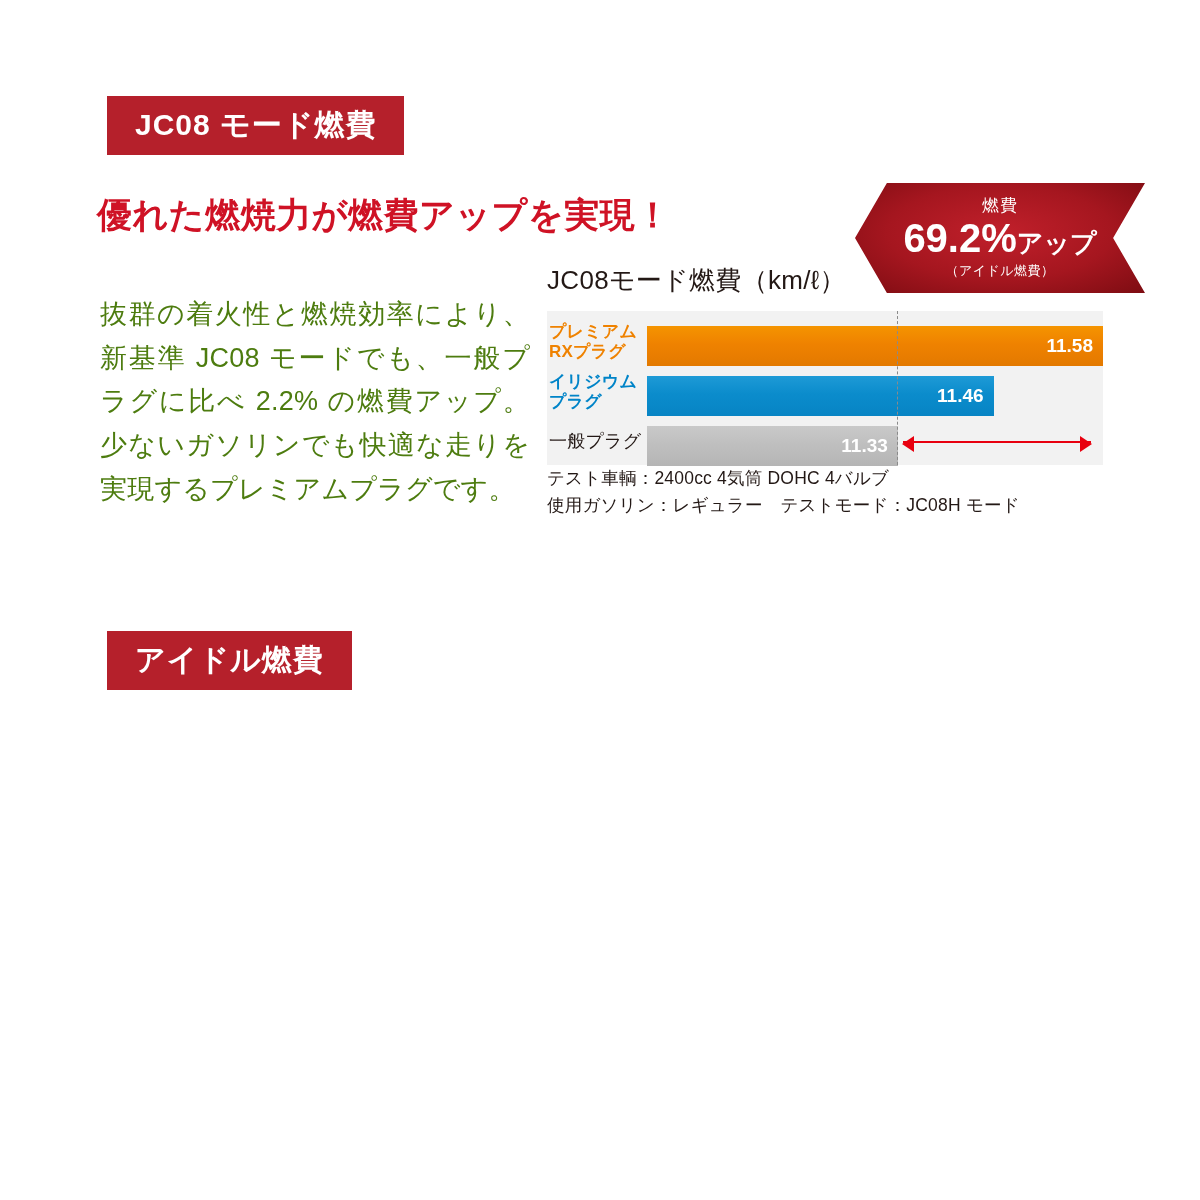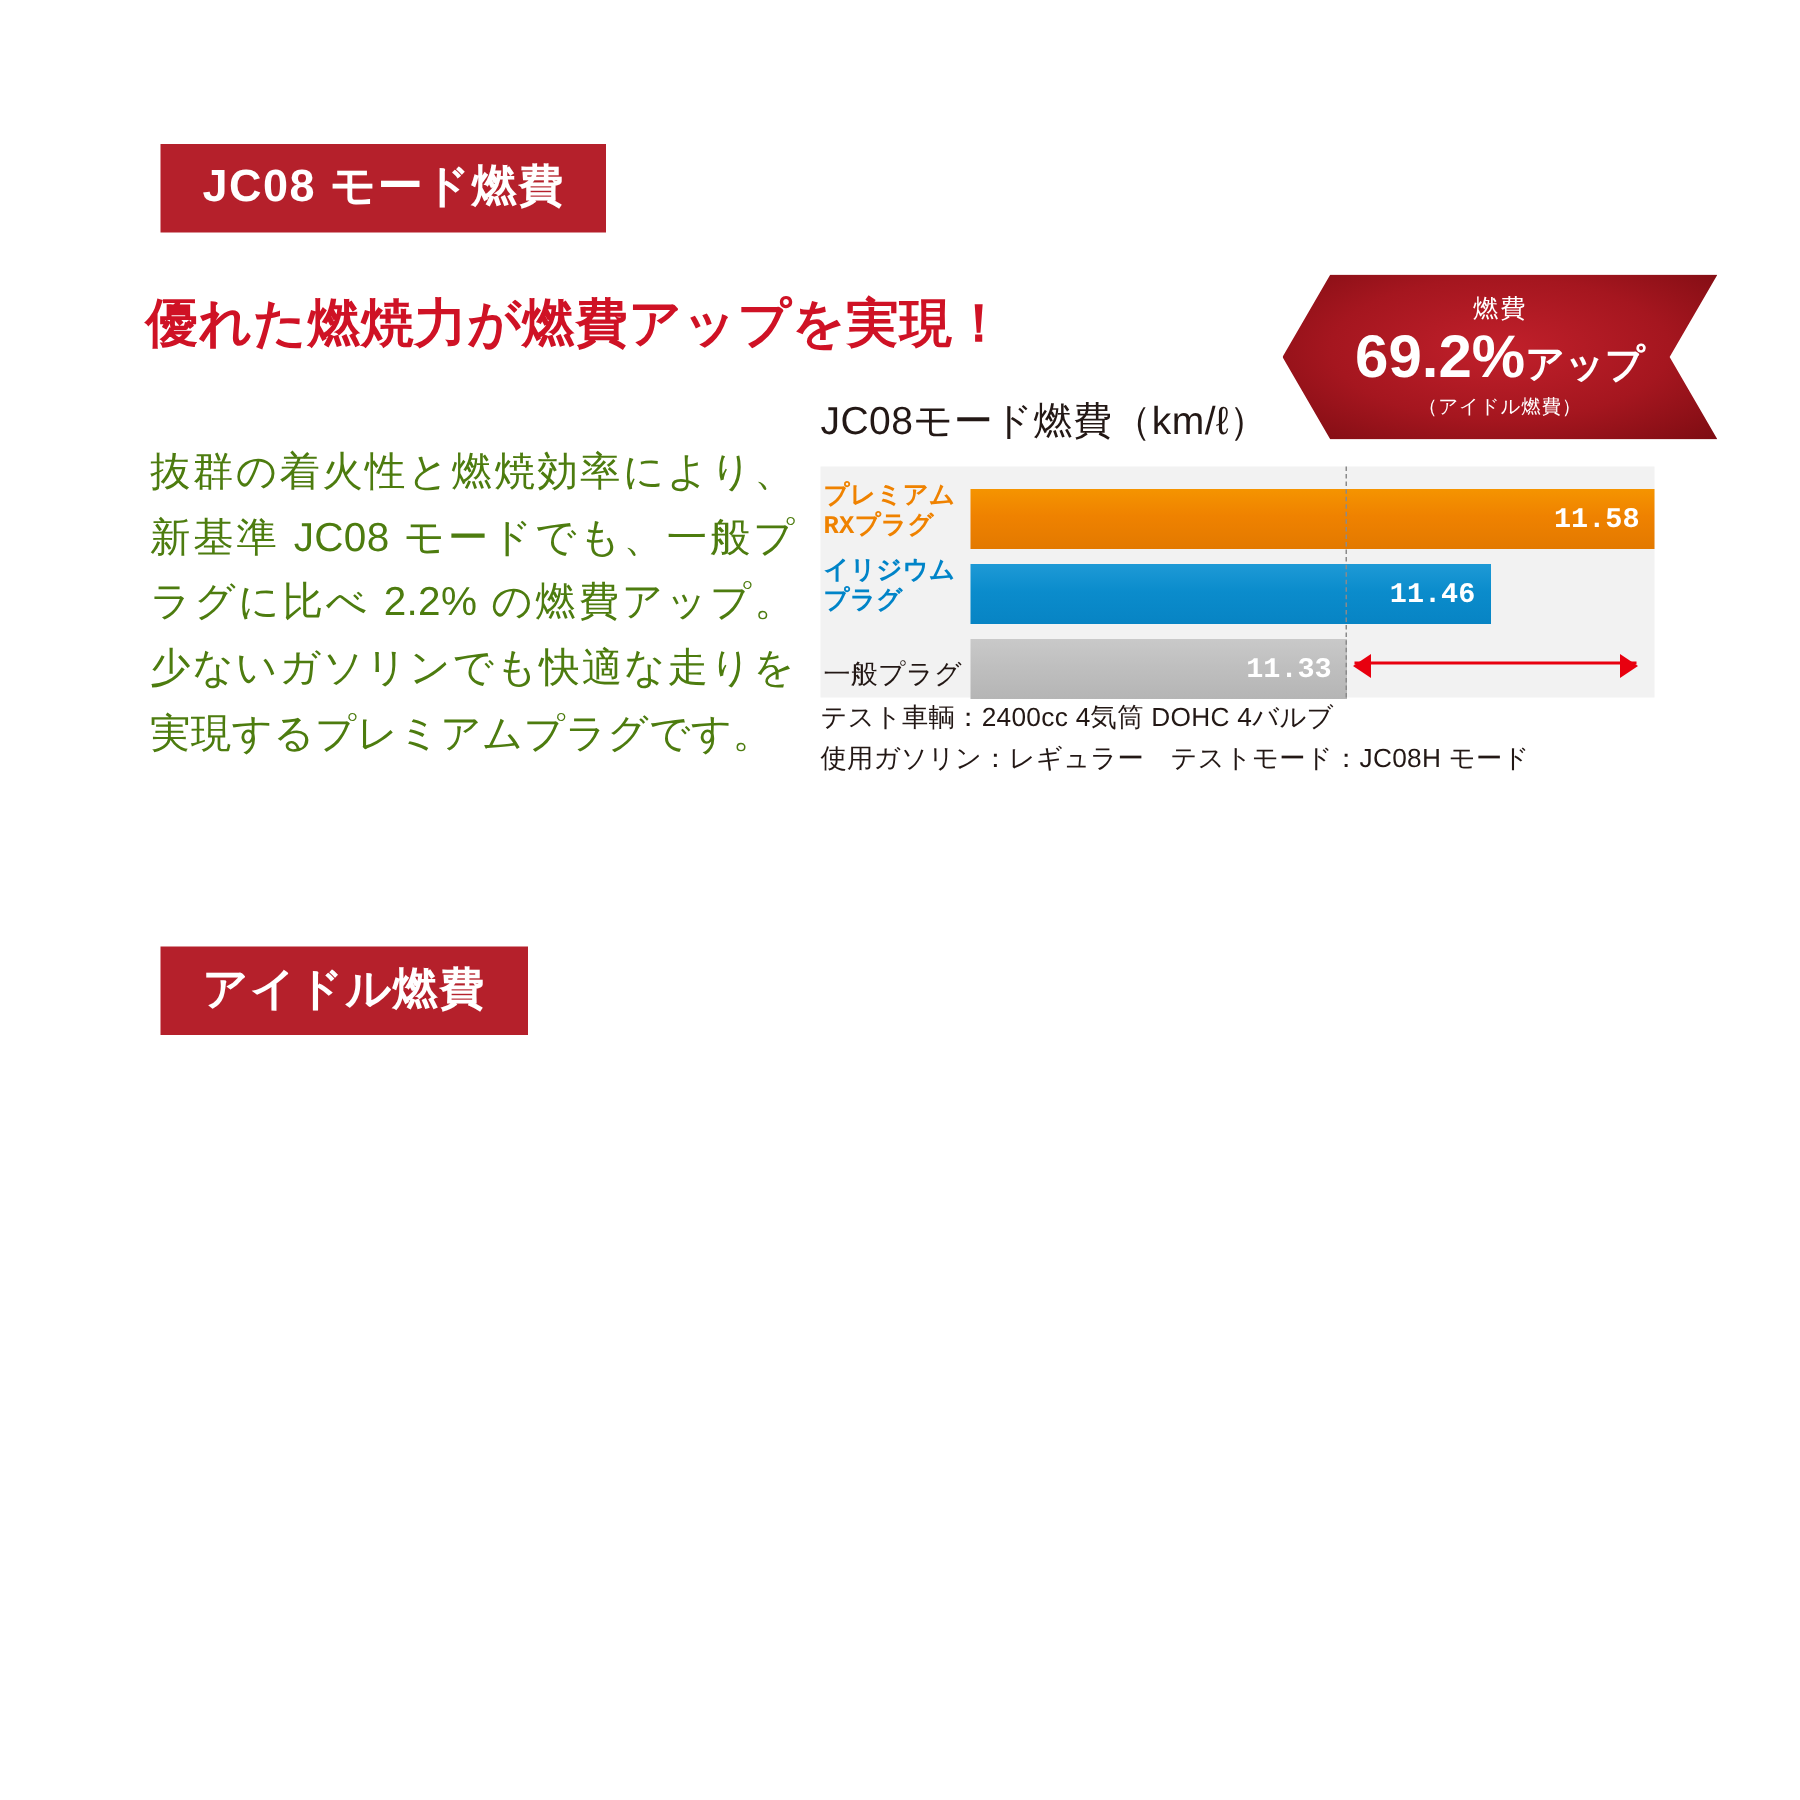--- a/index.html
+++ b/index.html
@@ -91,22 +91,21 @@
     width: 556px;
     height: 154px;
     background: #f2f2f2;
   }
   .chart-rows { position: absolute; inset: 0; }
   .row {
     position: relative;
     height: 40px;
     margin-top: 10px;
     display: flex;
-    align-items: flex-end;
-    font-family: Liberation Mono, monospace;
+    align-items: center;
   }
   .row:first-child { margin-top: 11px; }
   .row-label {
     width: 100px;
     flex: 0 0 100px;
     font-size: 17px;
     font-weight: bold;
     line-height: 1.18;
     text-align: left;
     padding-left: 2px;

